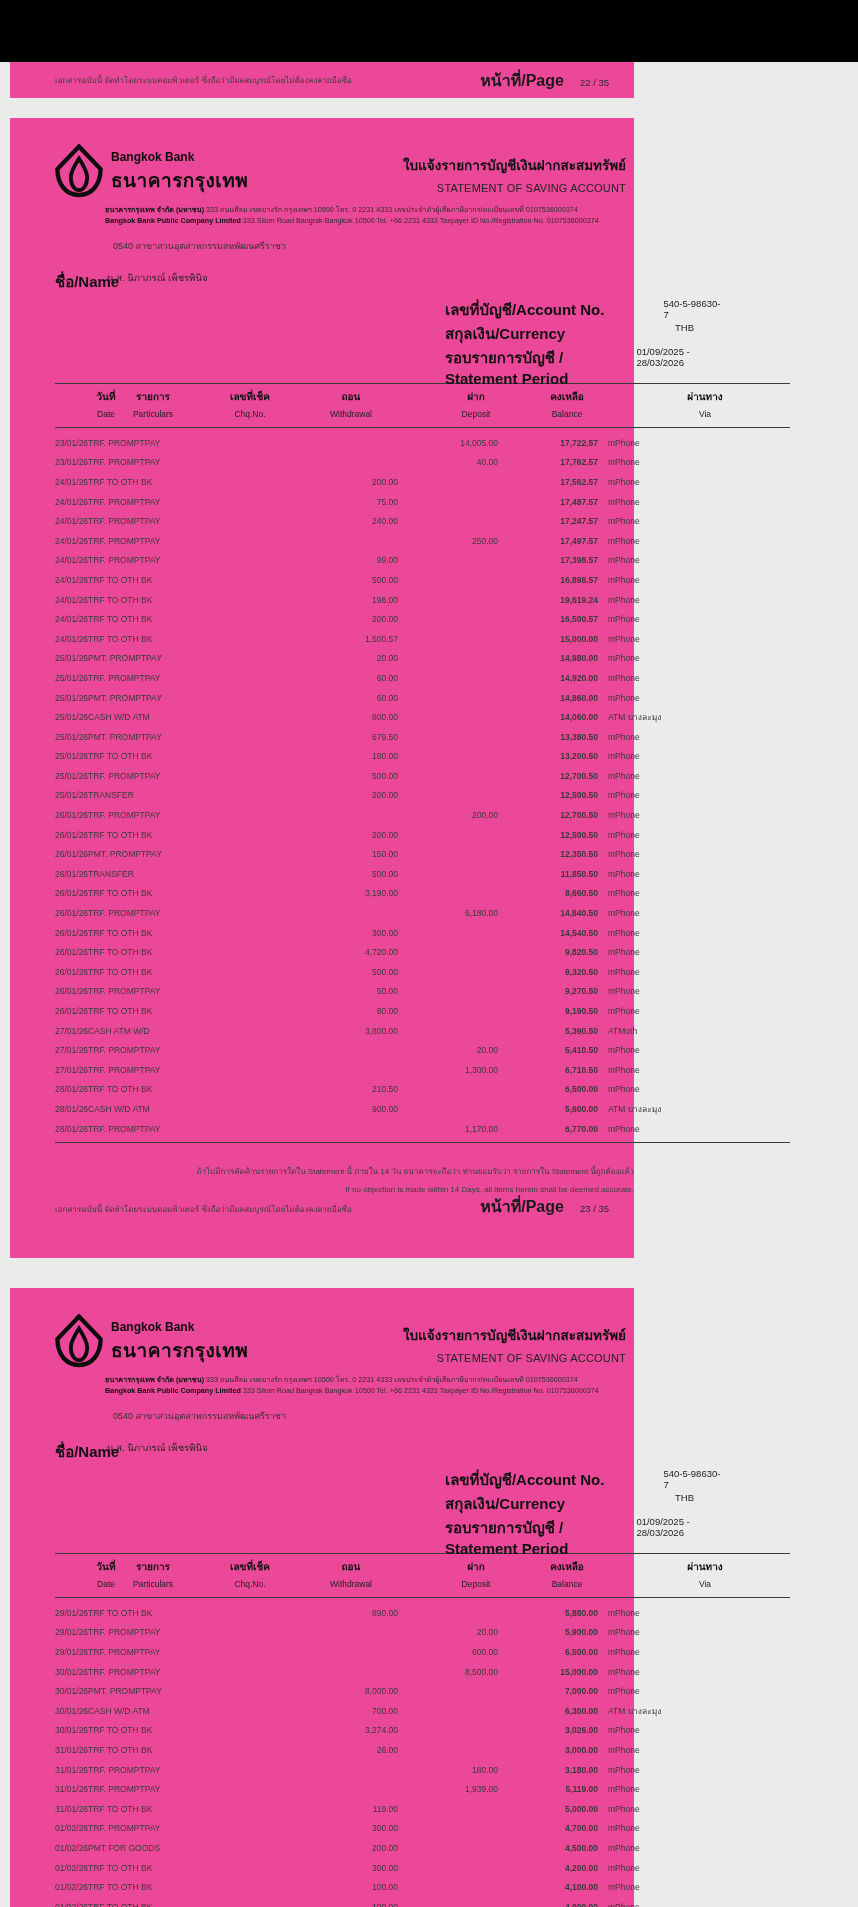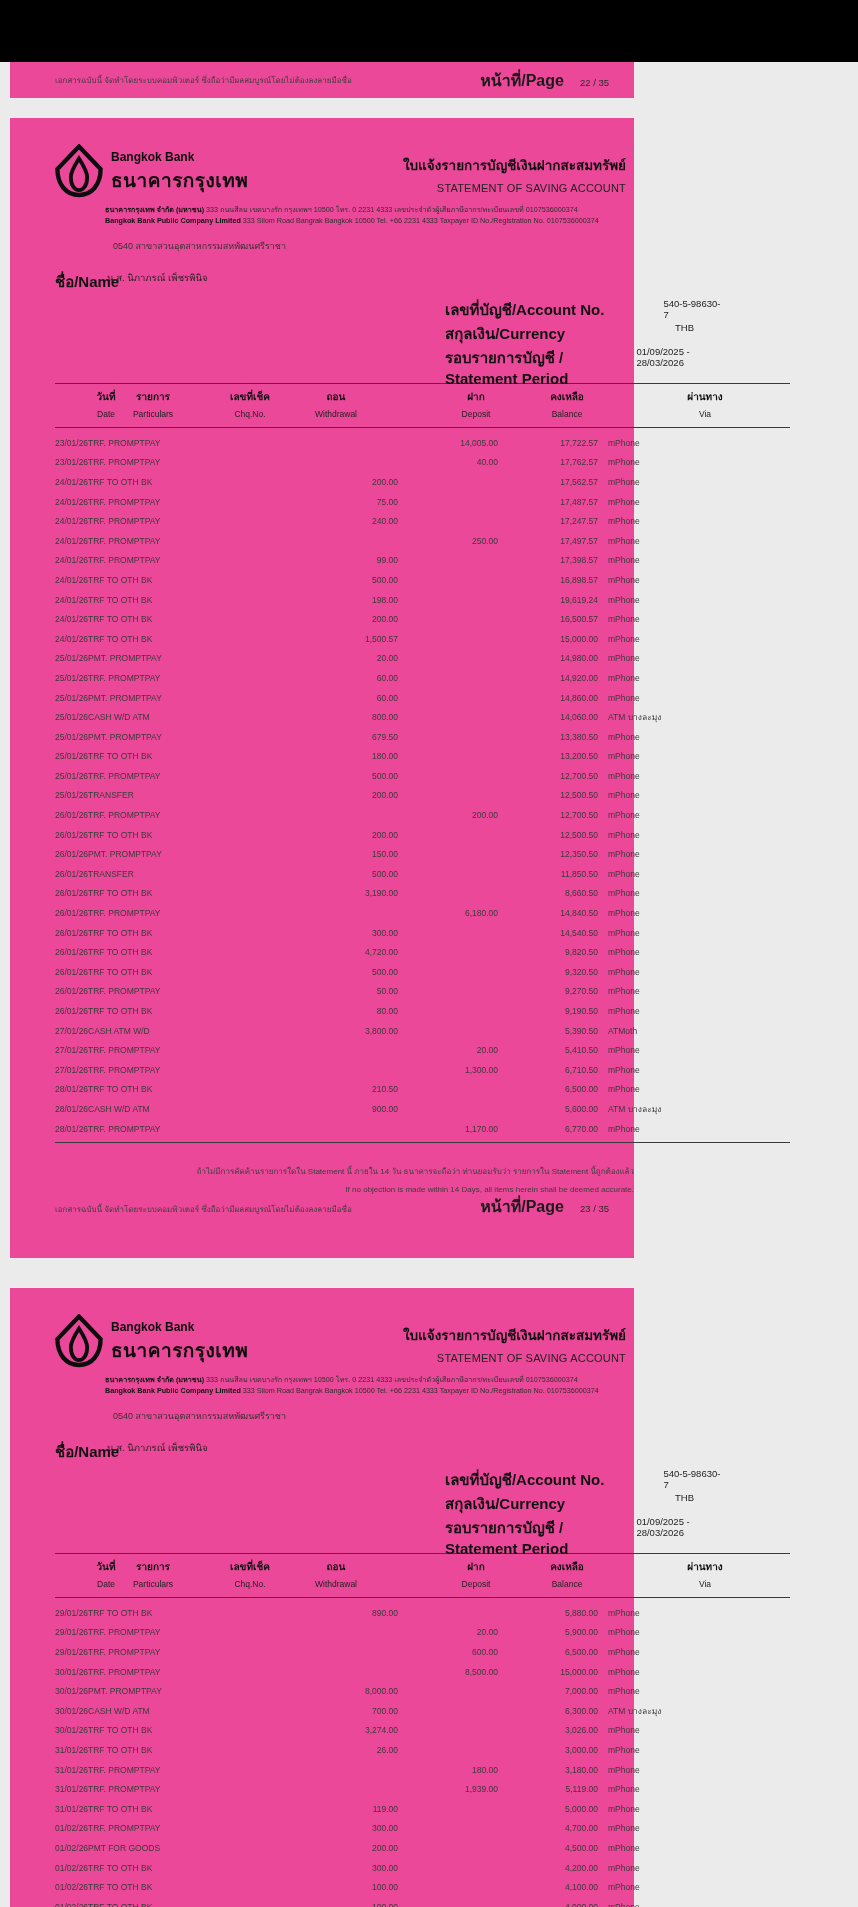--- a/index.html
+++ b/index.html
@@ -51,33 +51,33 @@
 
   
   .ttable { width:735px; margin-top:27px; border-top:1.6px solid #3a3a3a; }
   .thead { position:relative; height:44px; border-bottom:1.6px solid #3a3a3a; }
   .hc { position:absolute; top:5px; text-align:center; }
   .hth { font-size:10px; font-weight:bold; color:#111; }
   .hen { font-size:8.5px; color:#222; margin-top:5px; }
   .hc0 { left:16px;  width:70px; }
   .hc1 { left:53px;  width:90px; }
   .hc2 { left:150px; width:90px; }
-  .hc3 { left:231px; width:100px; }
+  .hc3 { left:246px; width:100px; }
   .hc4 { left:376px; width:90px; }
   .hc5 { left:467px; width:90px; }
   .hc6 { left:605px; width:90px; }
 
   .tbody { padding-top:5px; }
   .trow { display:flex; height:19.6px; align-items:center; font-size:8.5px; color:#3a3a3a; }
   .c0 { width:33px; }
   .c1 { width:130px; }
   .c2 { width:70px; text-align:center; }
   .c3 { width:110px; text-align:right; }
   .c4 { width:100px; text-align:right; }
-  .c5 { width:100px; text-align:right; }
+  .c5 { width:100px; text-align:right;font-weight:bold; }
   .c6 { width:170px; margin-left:10px; }
   .tbottom { width:735px; border-top:1.6px solid #3a3a3a; margin-top:4px; }
 
   
   .foot { margin-top:20px; }
   .fline { font-size:8px; color:#3c3c3c; line-height:17.5px;text-align:right; }
   .flast { display:flex; justify-content:space-between; align-items:baseline; padding-right:25px; }
 </style>
 </head>
 <body>

